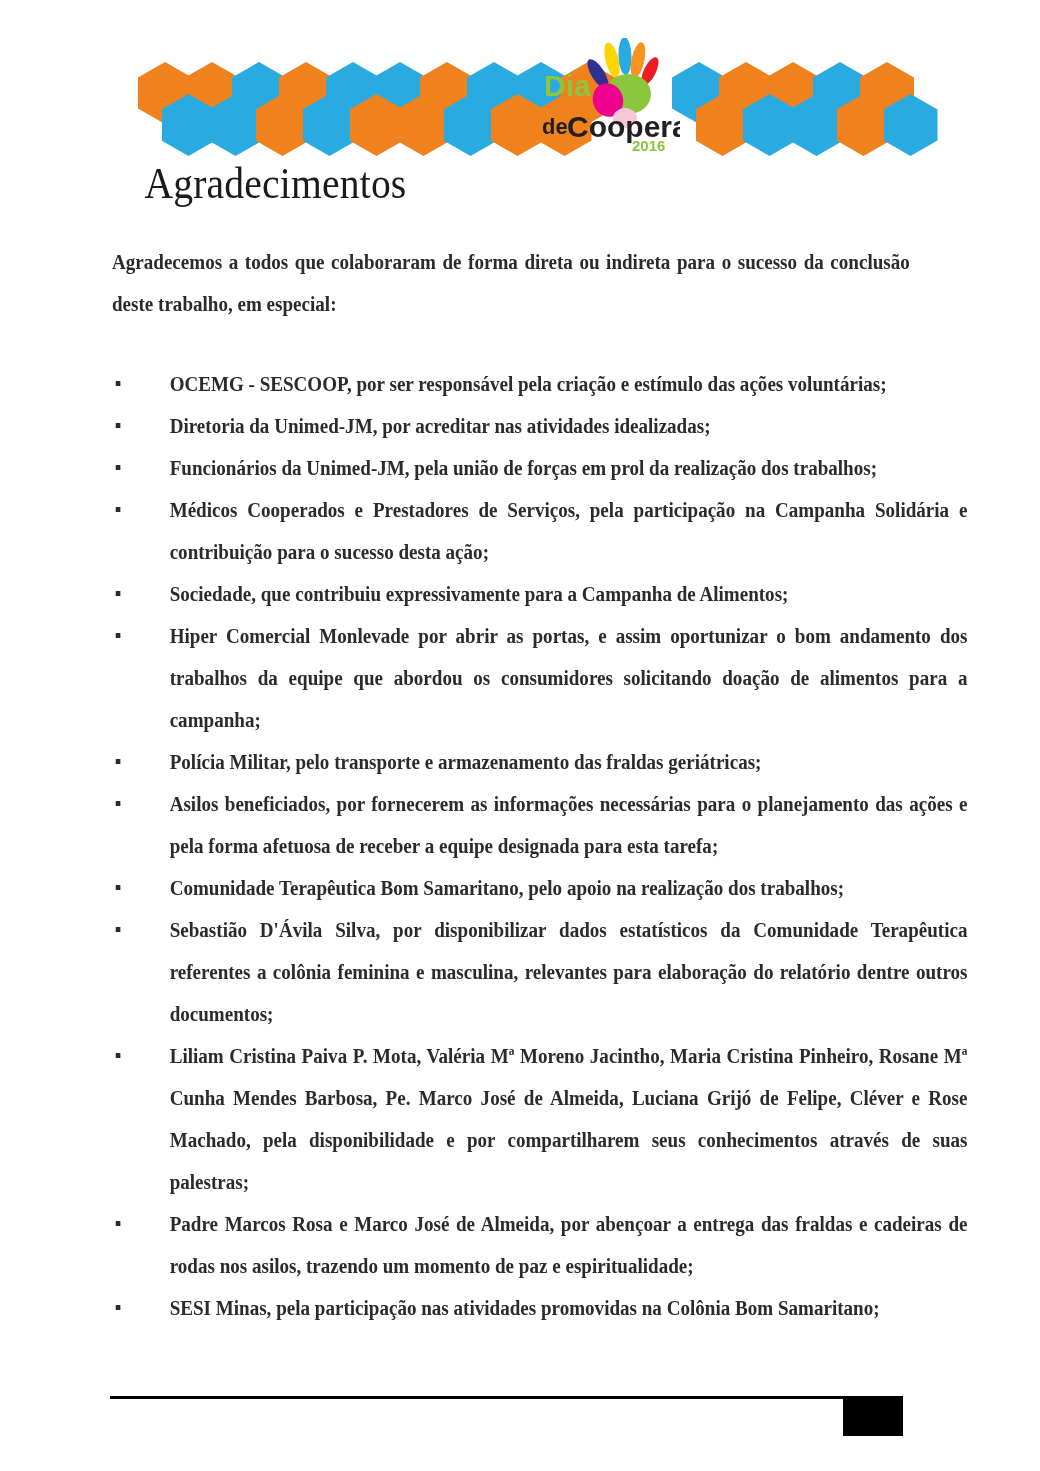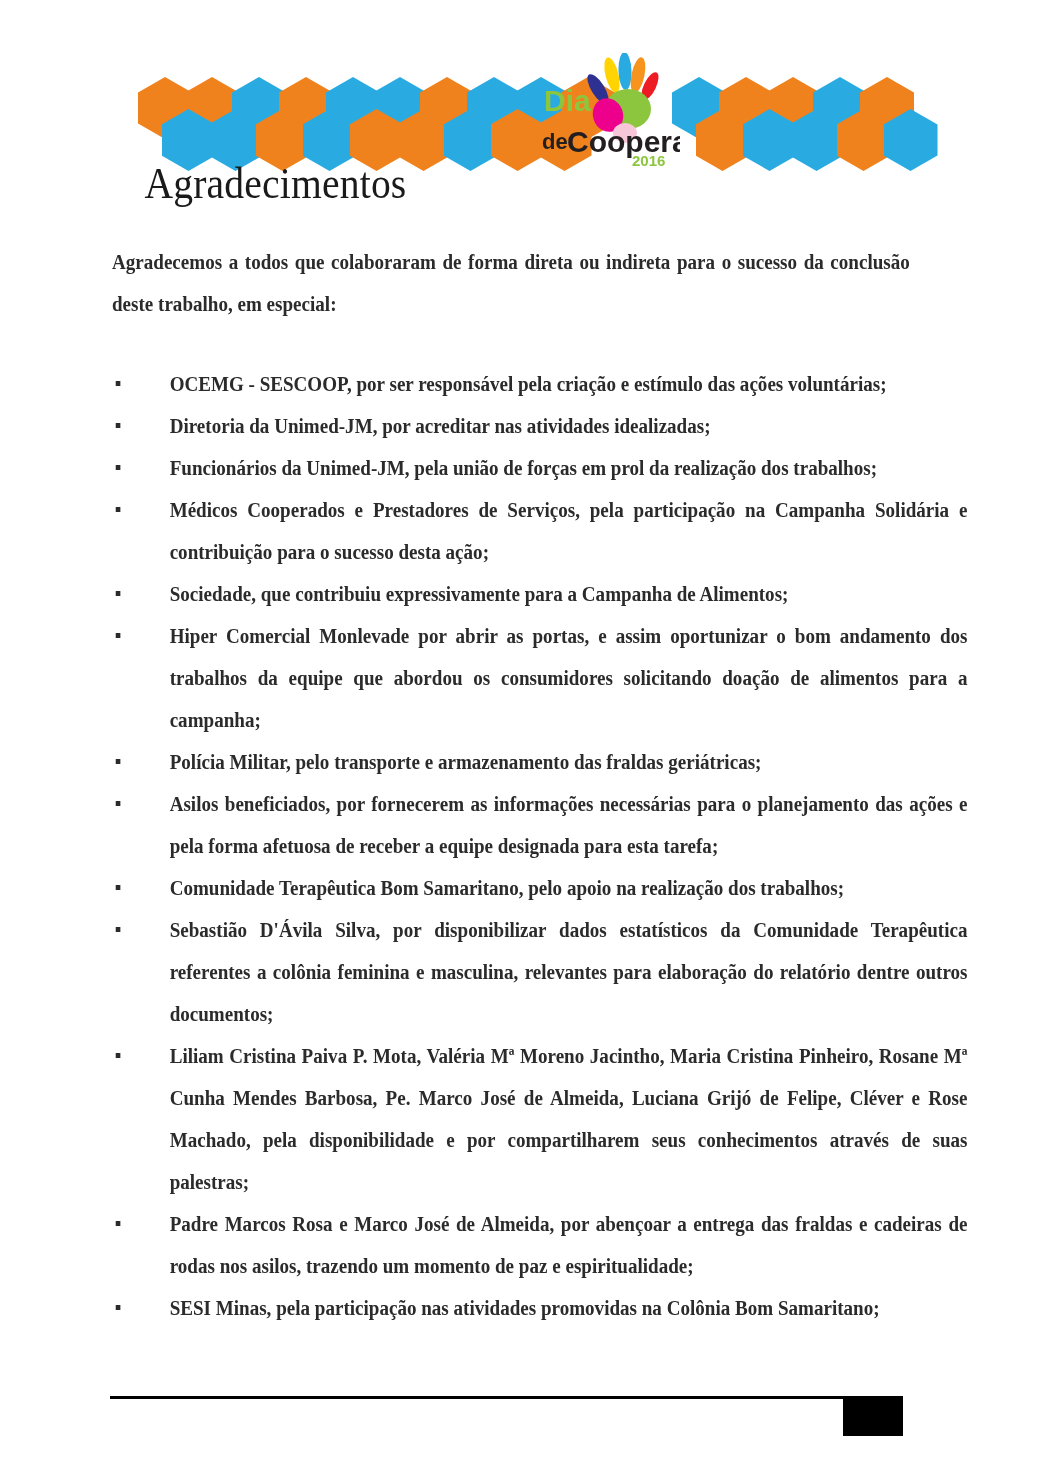--- a/index.html
+++ b/index.html
@@ -13,21 +13,21 @@
     position: relative;
     font-family: "Liberation Serif", "DejaVu Serif", serif;
     color: #231f20;
     overflow: hidden;
   }
 
   
   #header-band {
     position: absolute;
     left: 0;
-    top: 15px;
+    top: 0;
     width: 934px;
     height: 160px;
   }
 
   .hex-cluster {
     position: absolute;
     top: 0;
     height: 160px;
   }
   #hex-cluster-left  { left: 138px; width: 420px; }

